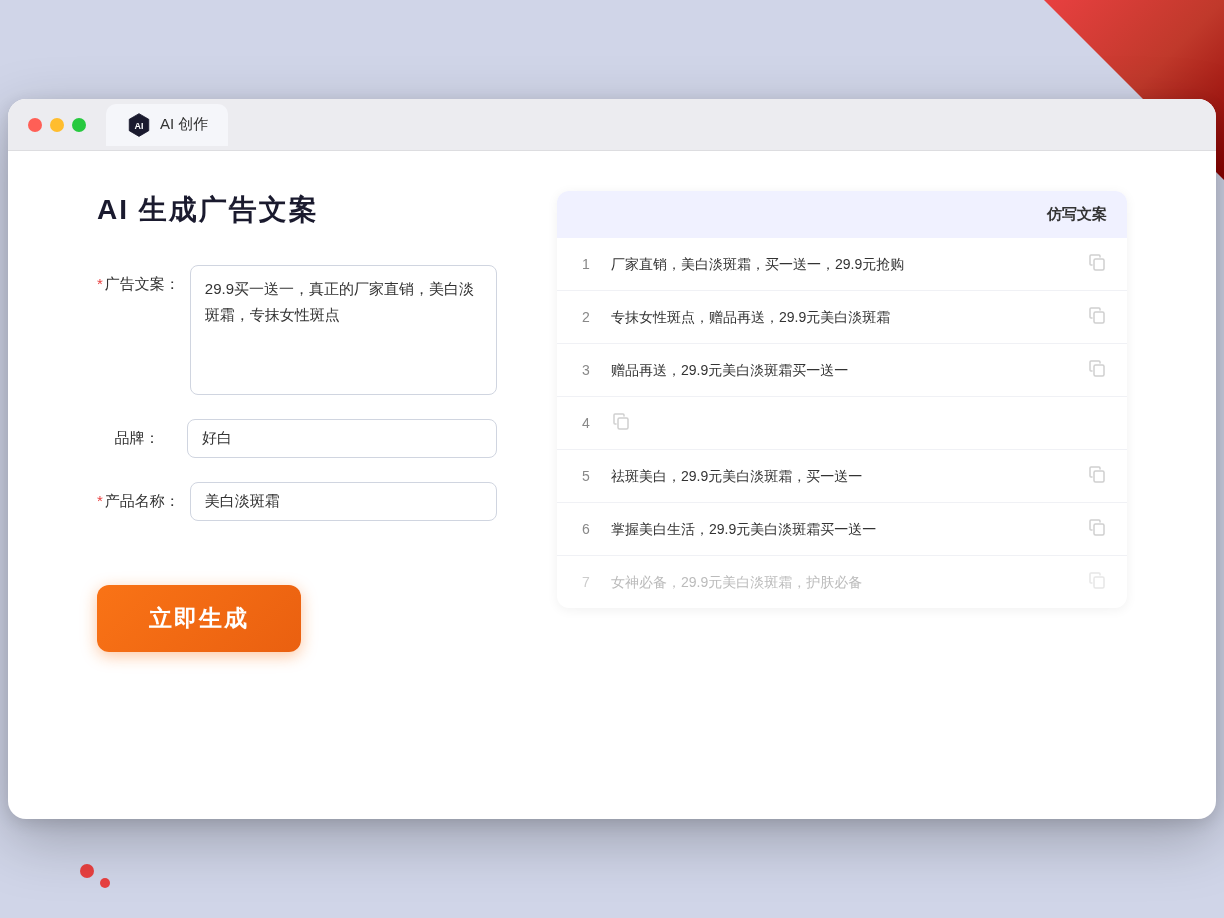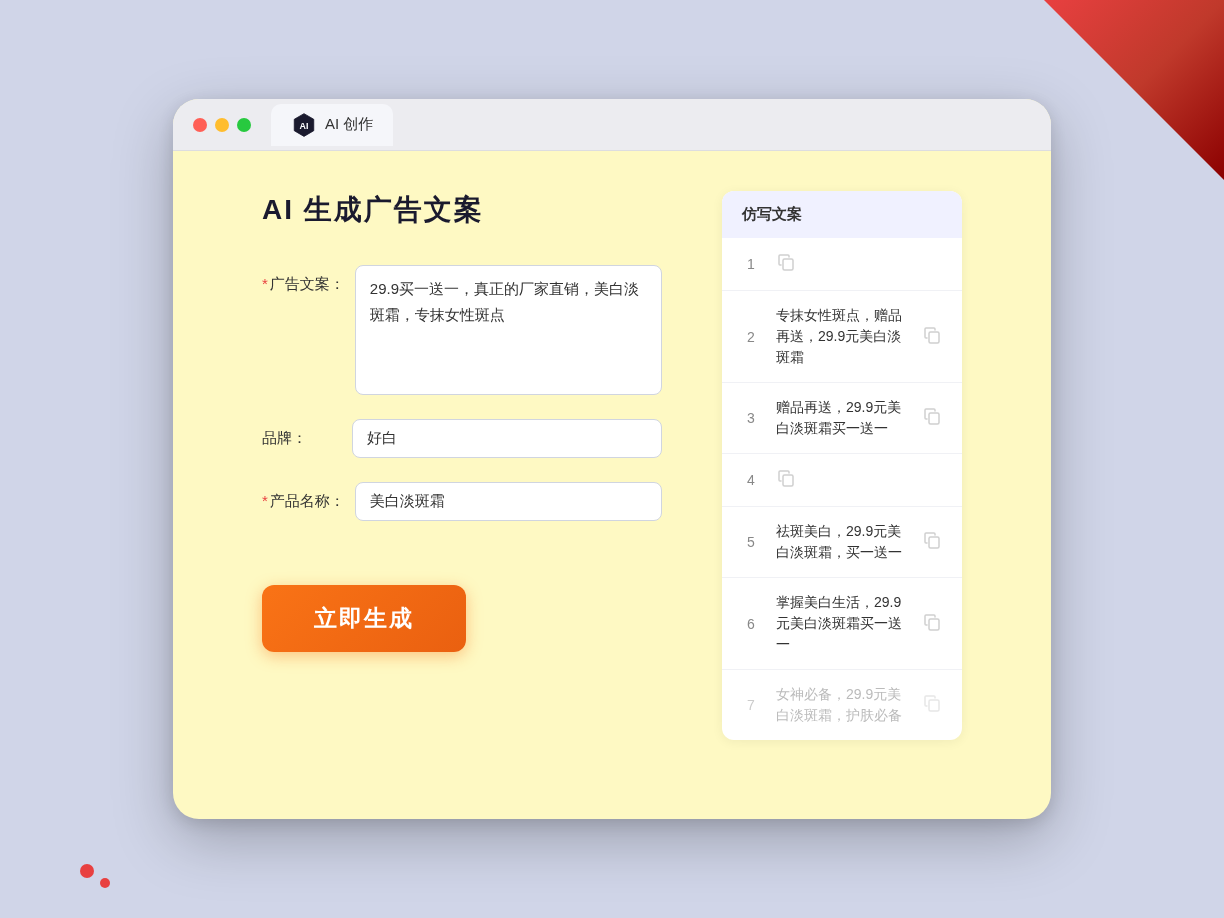--- a/index.html
+++ b/index.html
@@ -46,24 +46,24 @@
       width: 14px; height: 14px;
       bottom: 10px; left: 0;
     }
     .corner-decoration-bl::after {
       width: 10px; height: 10px;
       bottom: 0; left: 20px;
     }
 
     
     .browser-window {
-      width: 878px;
+      width: 1208px;
       min-height: 720px;
-      background: #fef9c3;
-      border-radius: 26px;
+      background: #ffffff;
+      border-radius: 18px;
       box-shadow: 0 20px 60px rgba(0,0,0,0.25), 0 4px 16px rgba(0,0,0,0.12);
       overflow: hidden;
       position: relative;
     }
 
     
     .title-bar {
       background: #ececf0;
       height: 52px;
       display: flex;
@@ -131,21 +131,21 @@
       margin-bottom: 24px;
       gap: 10px;
     }
 
     .form-label {
       font-size: 15px;
       color: #333;
       white-space: nowrap;
       padding-top: 10px;
       min-width: 80px;
-      text-align: left;
+      text-align: center;
     }
 
     .required-star {
       color: #e84040;
       margin-right: 2px;
     }
 
     .form-input {
       flex: 1;
       border: 1.5px solid #d0d5e0;
@@ -209,20 +209,21 @@
       overflow: hidden;
       box-shadow: 0 2px 12px rgba(0,0,0,0.06);
     }
 
     .result-table-header {
       background: #f0f1ff;
       padding: 14px 20px;
       font-size: 15px;
       font-weight: 600;
       color: #333;
+      text-align: right;
     }
 
     .result-row {
       display: flex;
       align-items: center;
       padding: 14px 20px;
       border-bottom: 1px solid #f0f1f5;
       gap: 16px;
     }
 
@@ -323,20 +324,21 @@
 
     <div class="right-panel">
 
 
       <div class="result-table">
         <div class="result-table-header">仿写文案</div>
 
         <div id="result-rows">
             <div class="result-row">
               <span class="row-number">1</span>
+              <span class="row-text">厂家直销，美白淡斑霜，买一送一，29.9元抢购</span>
               <span><svg class="copy-icon" viewBox="0 0 20 20" fill="none" xmlns="http://www.w3.org/2000/svg">
       <rect x="7" y="7" width="10" height="11" rx="1.5" stroke="#888" stroke-width="1.5"></rect>
       <path d="M5 13H4a1 1 0 01-1-1V4a1 1 0 011-1h8a1 1 0 011 1v1" stroke="#888" stroke-width="1.5" stroke-linecap="round"></path>
     </svg></span>
             </div>
             <div class="result-row">
               <span class="row-number">2</span>
               <span class="row-text">专抹女性斑点，赠品再送，29.9元美白淡斑霜</span>
               <span><svg class="copy-icon" viewBox="0 0 20 20" fill="none" xmlns="http://www.w3.org/2000/svg">
       <rect x="7" y="7" width="10" height="11" rx="1.5" stroke="#888" stroke-width="1.5"></rect>

